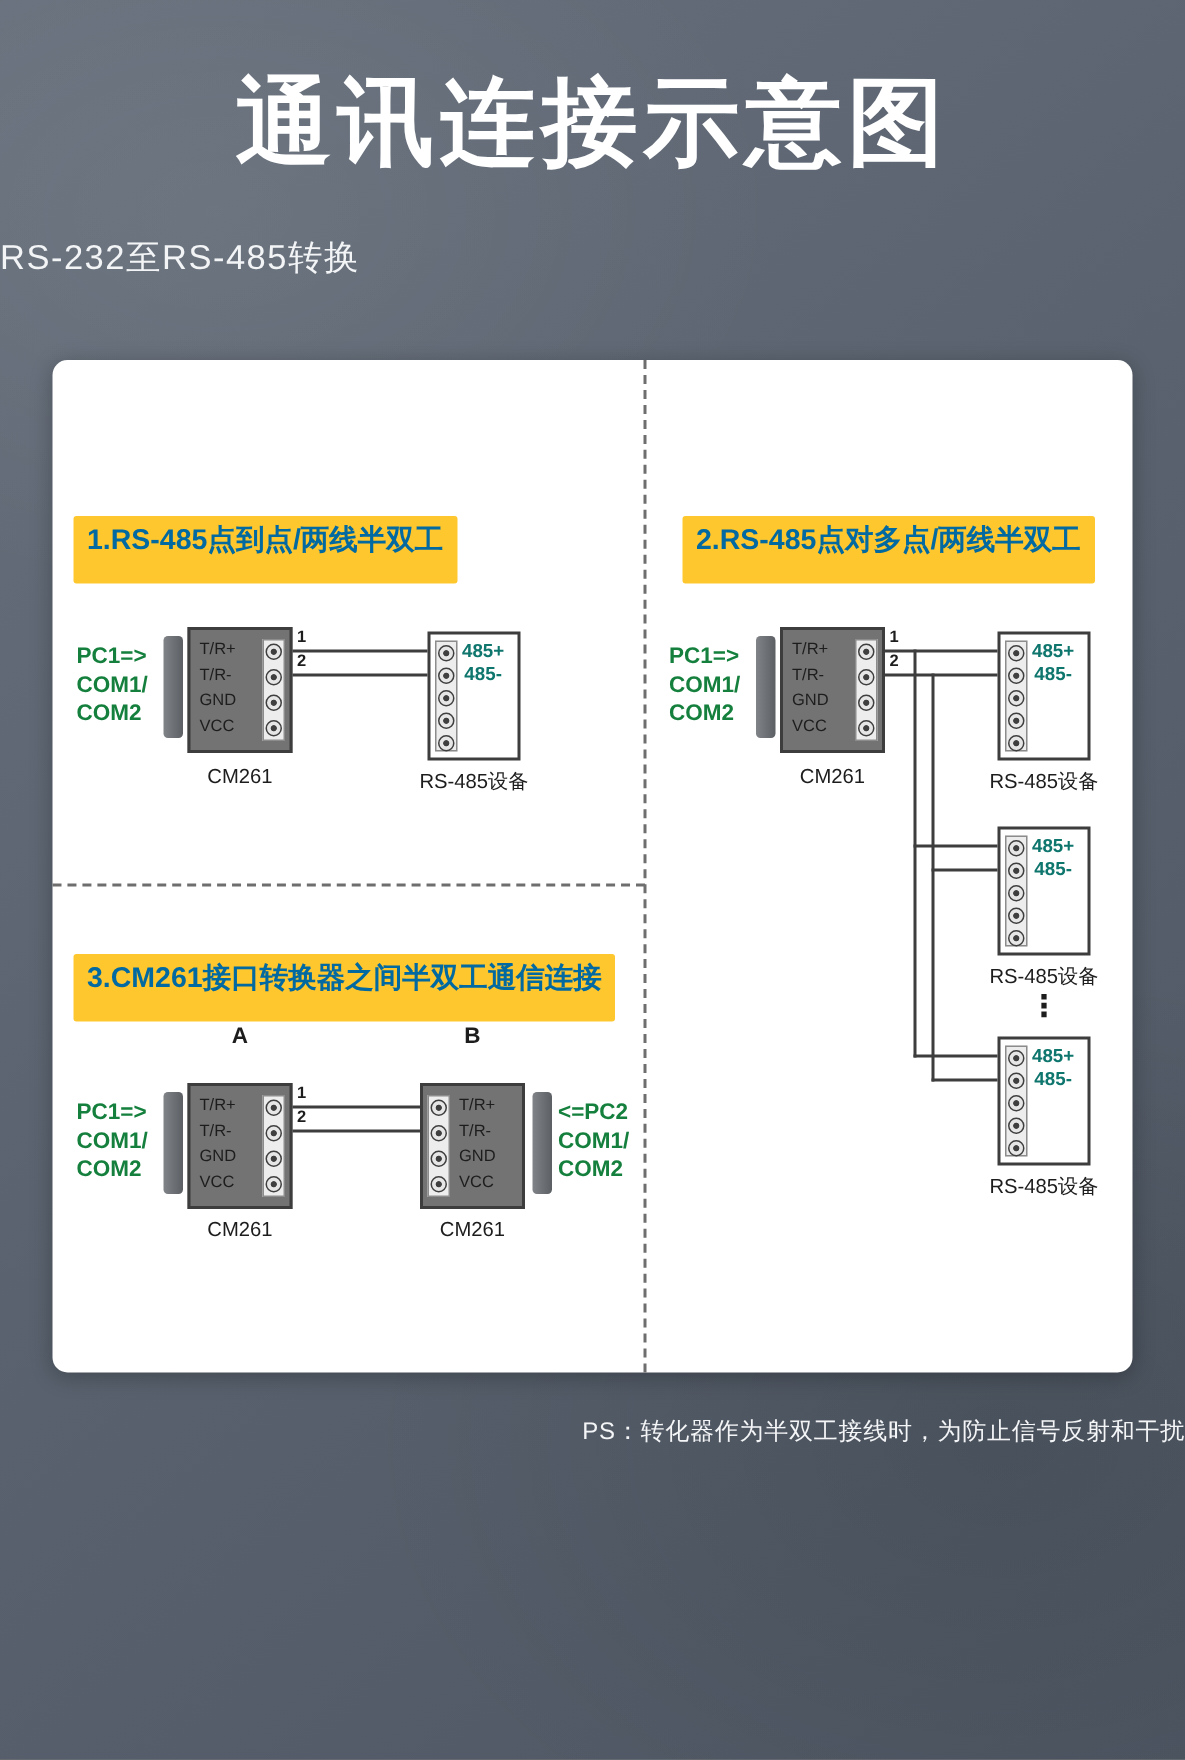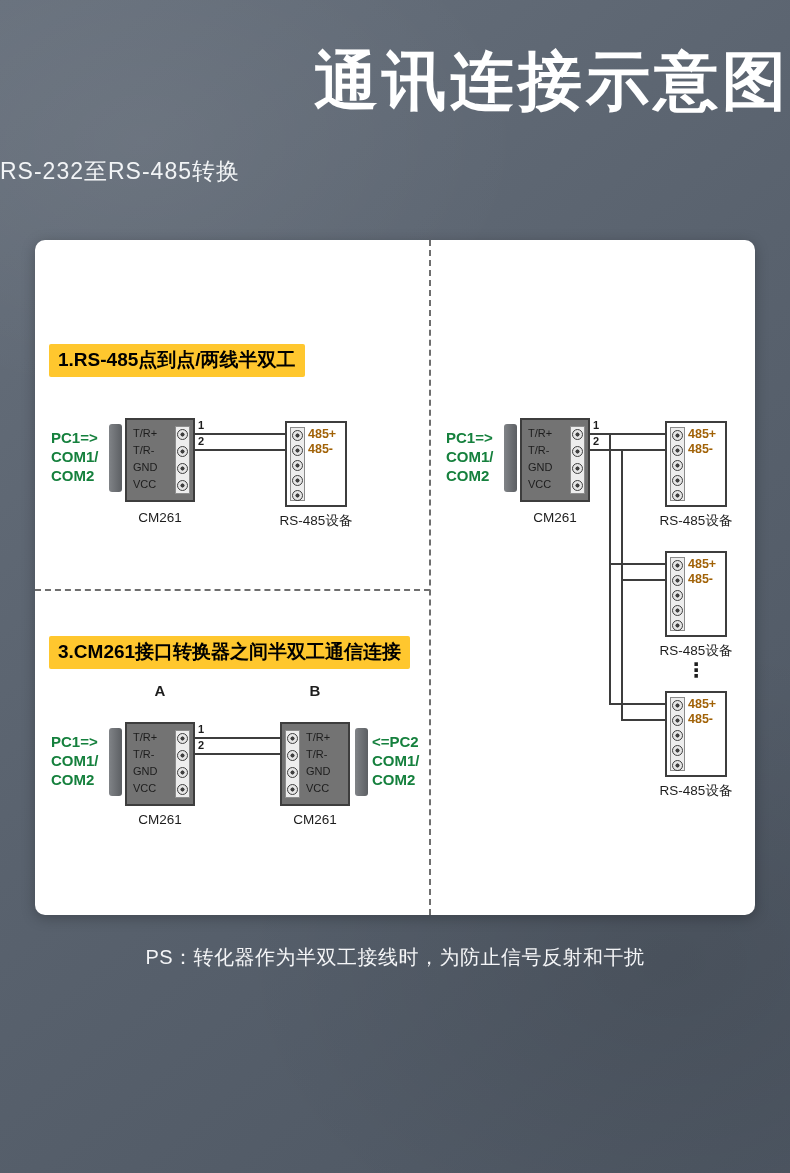--- a/index.html
+++ b/index.html
@@ -4,56 +4,56 @@
 <style>
   * { margin:0; padding:0; box-sizing:border-box; }
   html,body { background:#3a4049; }
   body { font-family:"Liberation Sans","DejaVu Sans",sans-serif; }
   .page { position:relative; width:790px; height:1173px; margin:0 auto; overflow:hidden; color:#fff;
     background:
       radial-gradient(ellipse 620px 420px at 18% 12%, rgba(255,255,255,.06), transparent 62%),
       radial-gradient(ellipse 700px 520px at 85% 82%, rgba(0,0,0,.10), transparent 62%),
       linear-gradient(140deg, var(--bg2,#67707c) 0%, var(--bg,#59626e) 48%, #4d5662 100%);
   }
-  .title { position:absolute; top:38px; left:0; width:100%; text-align:right;
+  .title { position:absolute; top:38px; left:0; width:100%; text-align:center;
     font-size:64px; font-weight:700; letter-spacing:4px; color:#ffffff; }
   .subtitle { position:absolute; top:156px; left:0; width:100%; 
     font-size:23px; letter-spacing:1px; color:#f2f4f6; }
   .panel { position:absolute; left:35px; top:240px; width:720px; height:675px;
     background:var(--panel,#ffffff); border-radius:10px; color:#1f1f1f;
     box-shadow:0 3px 14px rgba(0,0,0,.25); }
   .divider-v { position:absolute; left:394px; top:0; height:675px; width:0; border-left:2px dashed #6e6e6e; }
   .divider-h { position:absolute; left:0; top:349px; width:395px; height:0; border-top:2px dashed #6e6e6e; }
-  .sec-heading { position:absolute; background:var(--accent,#ffc72e); color:#000000;
-    font-size:19px; font-weight:700; padding:3px 9px 4px; border-radius:2px; white-space:nowrap; }
+  .sec-heading { position:absolute; background:var(--accent,#ffc72e); color:#0369a1;
+    font-size:19px; font-weight:700; padding:3px 9px 16px; border-radius:2px; white-space:nowrap; }
   .pc-text { position:absolute; font-size:15px; font-weight:700; line-height:19px; color:#15803d; }
   .pc-text span { display:block; }
   .pc-bar { position:absolute; width:13px; height:68px; border-radius:3px;
     background:linear-gradient(90deg,#808387,#5c5f63); }
   .conv { position:absolute; width:70px; height:84px; border:2px solid var(--line,#3d3d3d); background:#737373; }
   .dev  { position:absolute; width:62px; height:86px; border:2px solid var(--line,#3d3d3d); background:#fff; }
   .conv-pins { position:absolute; left:6px; top:5px; font-size:11px; line-height:17px; color:#1d1d1d; white-space:nowrap; }
   .conv-pins.flip { left:24px; }
   .conv-pins span { display:block; }
-  .dev-pins { position:absolute; left:21px; top:4px; font-size:12.5px; line-height:15px; font-weight:600; color:#a16207; white-space:nowrap; }
+  .dev-pins { position:absolute; left:21px; top:4px; font-size:12.5px; line-height:15px; font-weight:600; color:#0f766e; white-space:nowrap;text-align:center; }
   .dev-pins span { display:block; }
   .strip { position:absolute; width:15px; background:#ededed; border:1px solid #8c8c8c;
     display:flex; flex-direction:column; align-items:center; padding-top:2px; }
   .strip-right { right:3px; top:6px; bottom:6px; gap:6px; }
   .strip-left-conv { left:3px; top:6px; bottom:6px; gap:6px; }
   .strip-left { left:3px; top:4px; bottom:4px; gap:4px; }
   .screw { flex:none; width:11px; height:11px; border-radius:50%; border:1px solid #3f3f3f;
     background:radial-gradient(circle, #3f3f3f 0 1.8px, #e6e6e6 2.3px); }
   .wire-h { position:absolute; height:2px; background:var(--line,#3d3d3d); }
   .wire-v { position:absolute; width:2px; background:var(--line,#3d3d3d); }
   .wire-num { position:absolute; font-size:11px; font-weight:600; line-height:1; color:#1d1d1d; }
   .caption { position:absolute; text-align:center; font-size:13.5px; color:#1d1d1d; white-space:nowrap; }
   .ab-label { position:absolute; text-align:center; font-size:15px; font-weight:600; color:#1d1d1d; }
   .ellipsis { position:absolute; text-align:center; font-size:20px; font-weight:700; color:#1d1d1d; }
-  .footer-line { position:absolute; left:0; width:100%; text-align:center; font-size:20px; color:#f4f5f7; letter-spacing:.5px; }
+  .footer-line { position:absolute; left:0; width:100%; text-align:right; font-size:16px; color:#f4f5f7; letter-spacing:.5px; }
 </style>
 </head>
 <body>
 
 <div class="page">
 
   <h1 class="title">通讯连接示意图</h1>
   <div class="subtitle">RS-232至RS-485转换</div>
 
   <div class="panel">
@@ -99,20 +99,21 @@
         </div>
       <div class="dev-pins">
         <span>485+</span>
         <span>485-</span>
       </div>
     </div>
 
     <div class="caption" style="left:90px;top:270px;width:70px">CM261</div>
     <div class="caption" style="left:225px;top:272px;width:112px">RS-485设备</div>
 
+    <div class="sec-heading" style="left:420px;top:104px">2.RS-485点对多点/两线半双工</div>
 
     <div class="pc-text" style="left:411px;top:188px">
       <span>PC1=&gt;</span>
       <span>COM1/</span>
       <span>COM2</span>
     </div>
     <div class="pc-bar" style="left:469px;top:184px"></div>
 
     <div class="conv" style="left:485px;top:178px">
       <div class="conv-pins">

